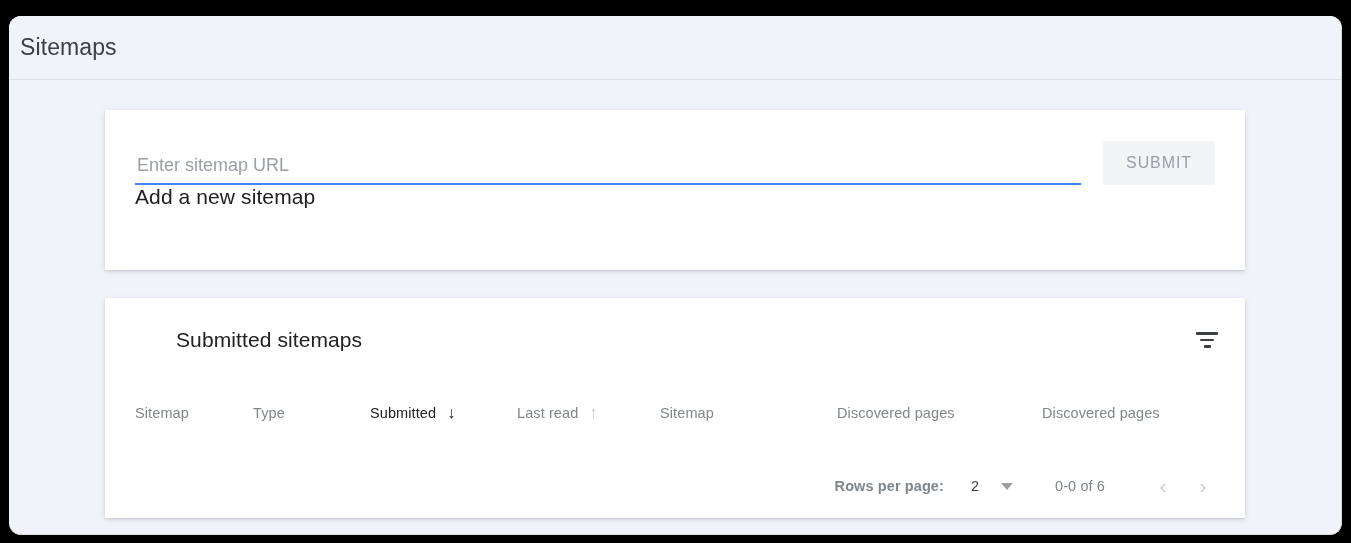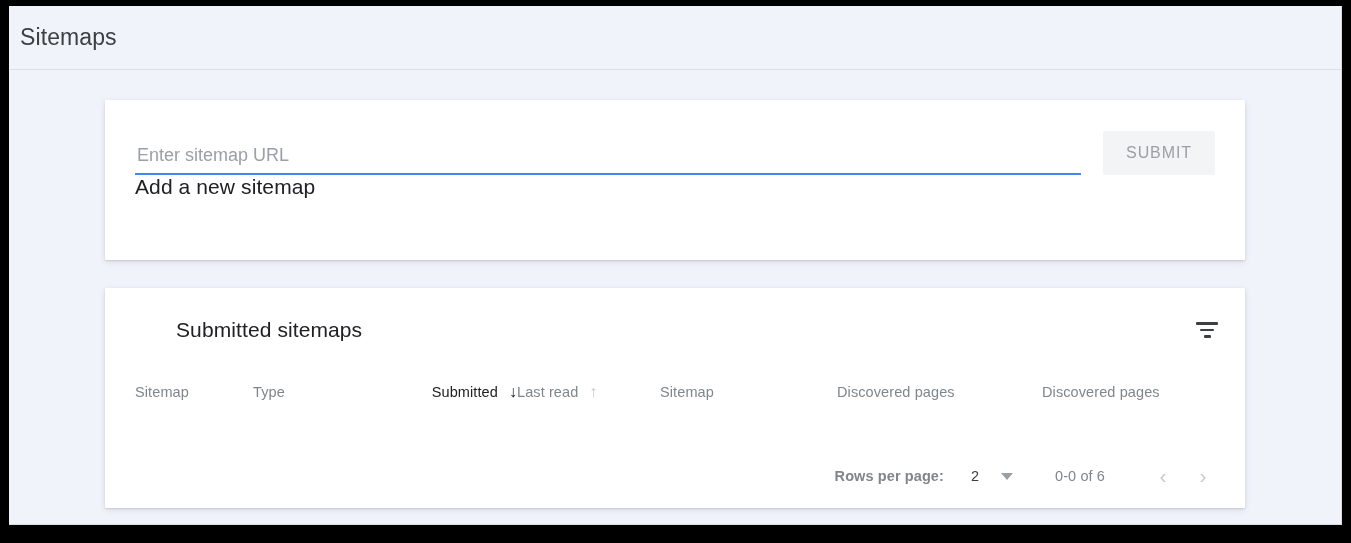--- a/index.html
+++ b/index.html
@@ -17,27 +17,28 @@
     position: absolute;
     left: 0; top: 0;
     width: 1351px;
     height: 543px;
     background: #000000;
   }
 
   #viewport {
     position: absolute;
     left: 9px;
-    top: 6px;
+    top: 16px;
     width: 1333px;
     height: 519px;
     background: #f1f3fb;
     overflow: hidden;
     border-right: 1px solid #d8dade;
     border-bottom: 1px solid #d8dade;
+    border-radius: 12px;
   }
 
   
   #page-header {
     height: 64px;
     background: #f1f3fb;
     border-bottom: 1px solid #dcdfe4;
     display: flex;
     align-items: center;
     padding-left: 11px;
@@ -163,37 +164,37 @@
     border-radius: 1px;
   }
   #filter-icon span:nth-child(1) { width: 22px; }
   #filter-icon span:nth-child(2) { width: 14px; }
   #filter-icon span:nth-child(3) { width: 7px; }
 
   
   #sitemaps-table {
     width: 100%;
     border-collapse: collapse;
-    margin-top: 32px;
+    margin-top: 43px;
     table-layout: fixed;
   }
 
   #sitemaps-table th {
     text-align: left;
     font-size: 14.5px;
     font-weight: 400;
     color: #80868b;
     padding: 0 0 0 0;
     height: 34px;
     vertical-align: middle;
     white-space: nowrap;
     letter-spacing: 0.1px;
   }
 
-  #sitemaps-table th.active-sort { color: #202124; text-align: right; }
+  #sitemaps-table th.active-sort { color: #202124; }
 
   .th-inner { display: inline-flex; align-items: center; }
 
   .sort-arrow {
     margin-left: 11px;
     font-size: 16px;
     line-height: 1;
     color: #c6c9cd;
   }
   .sort-arrow.active { color: #202124; }

